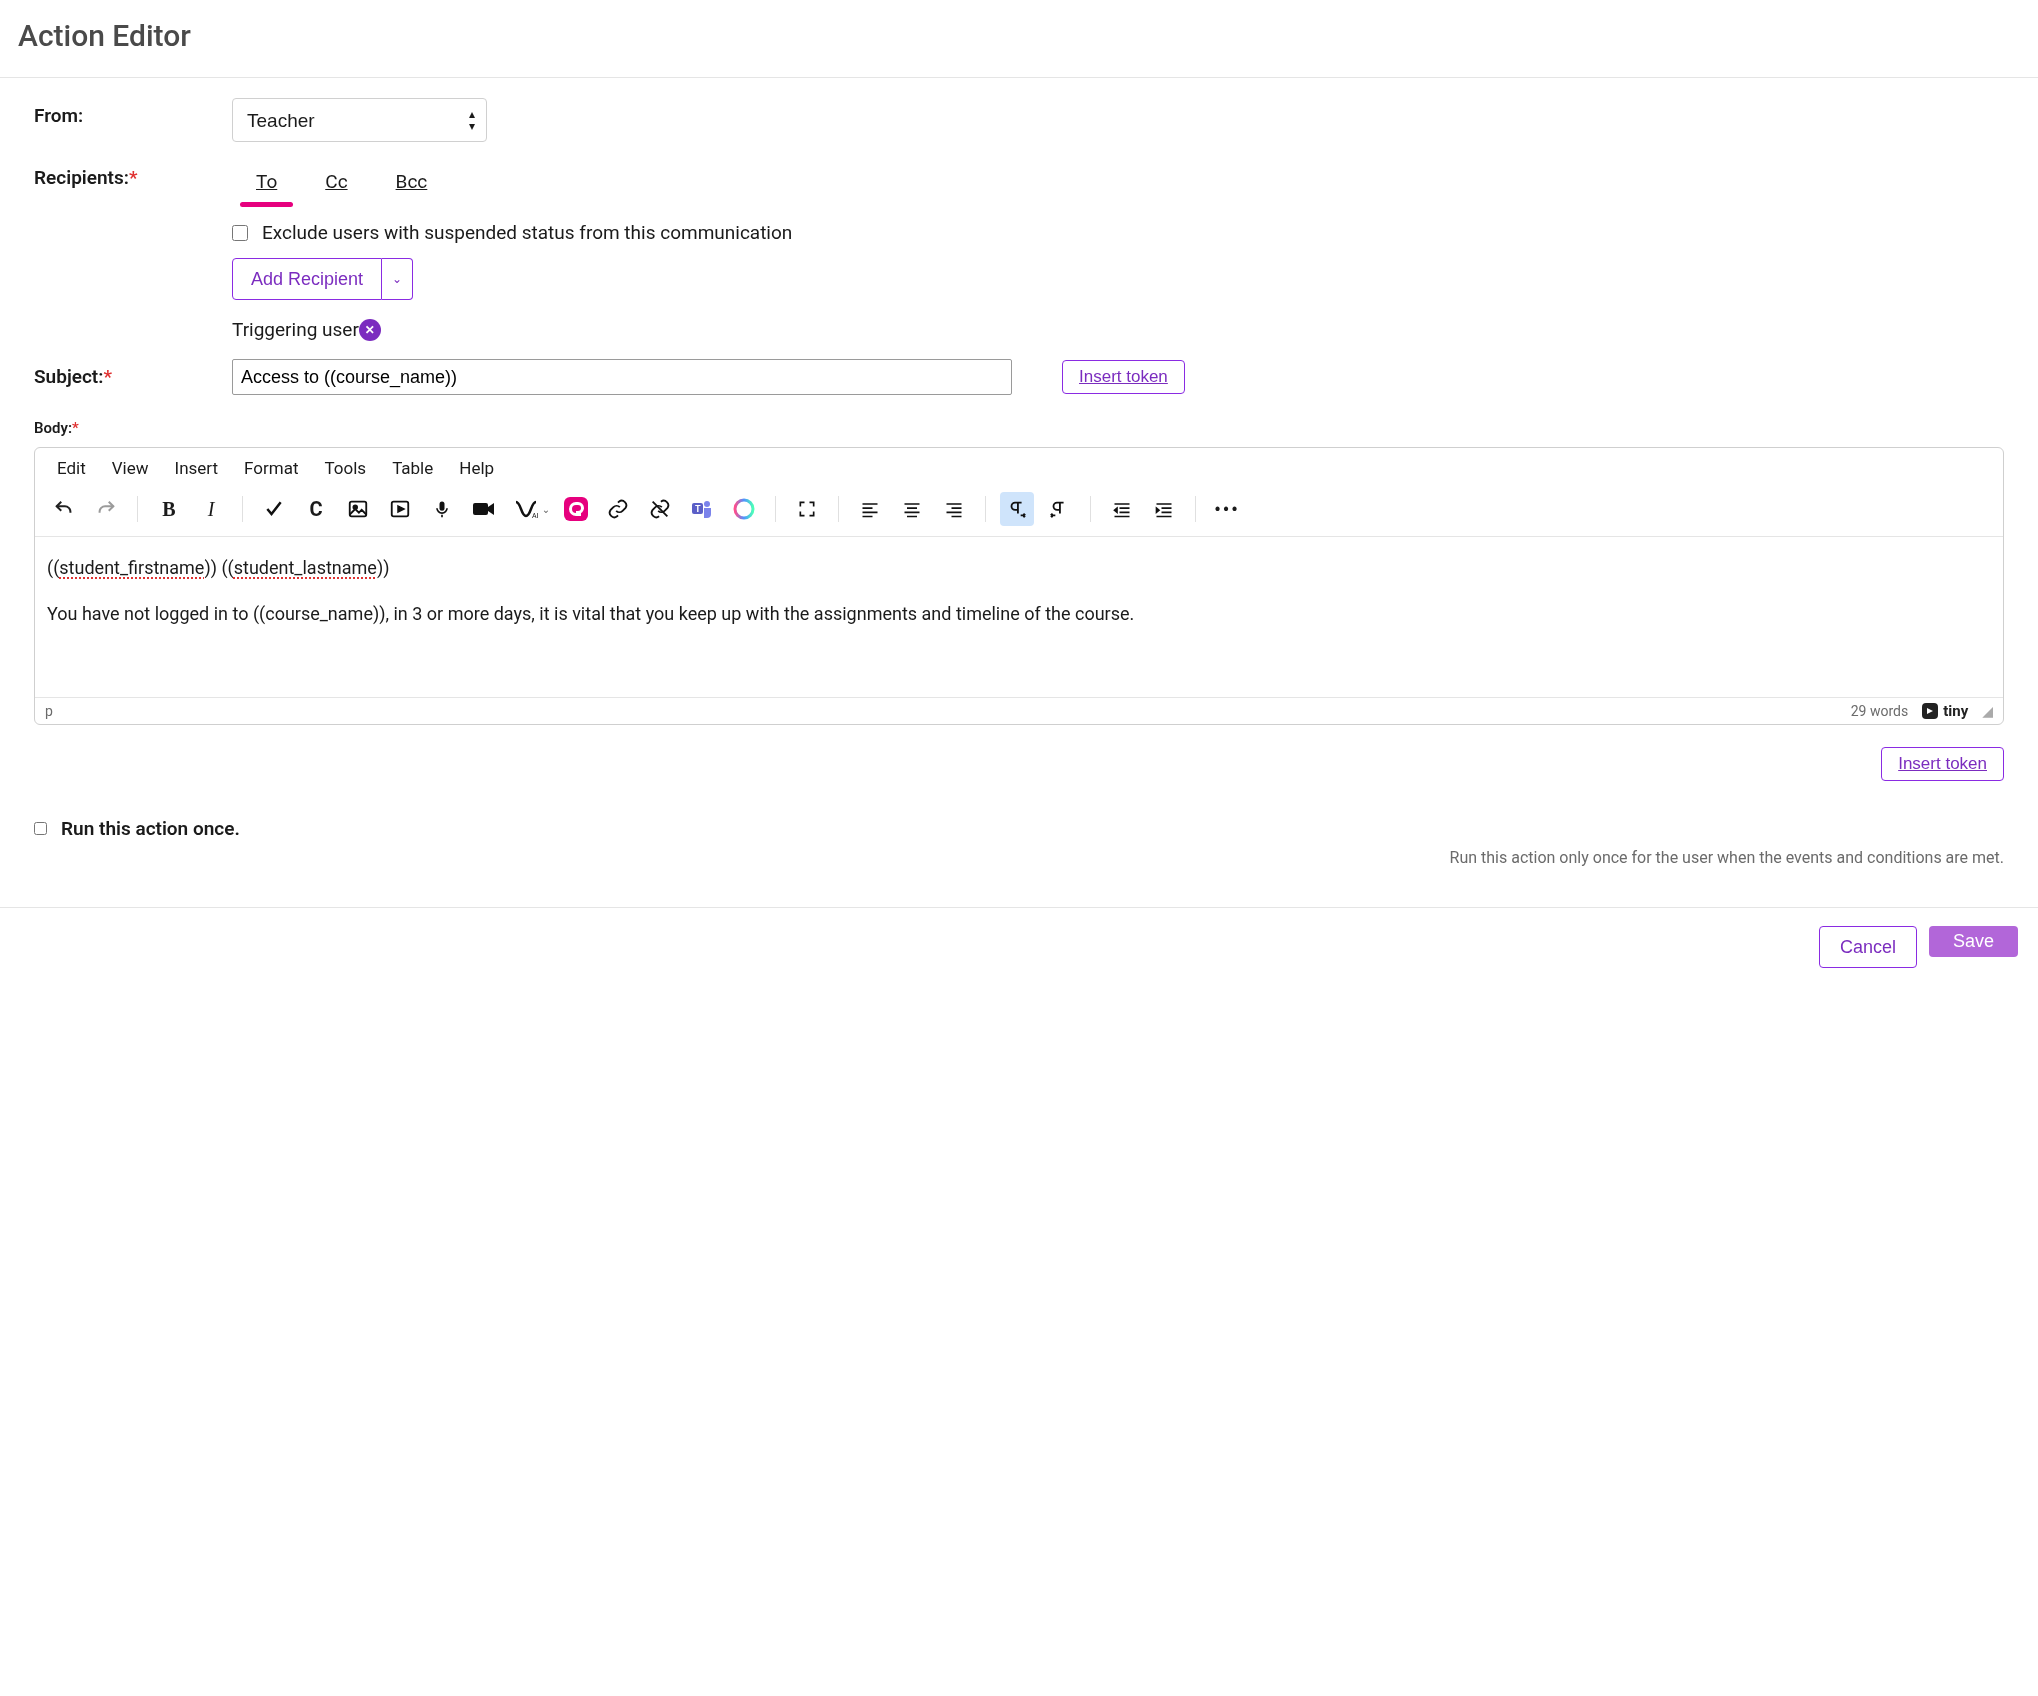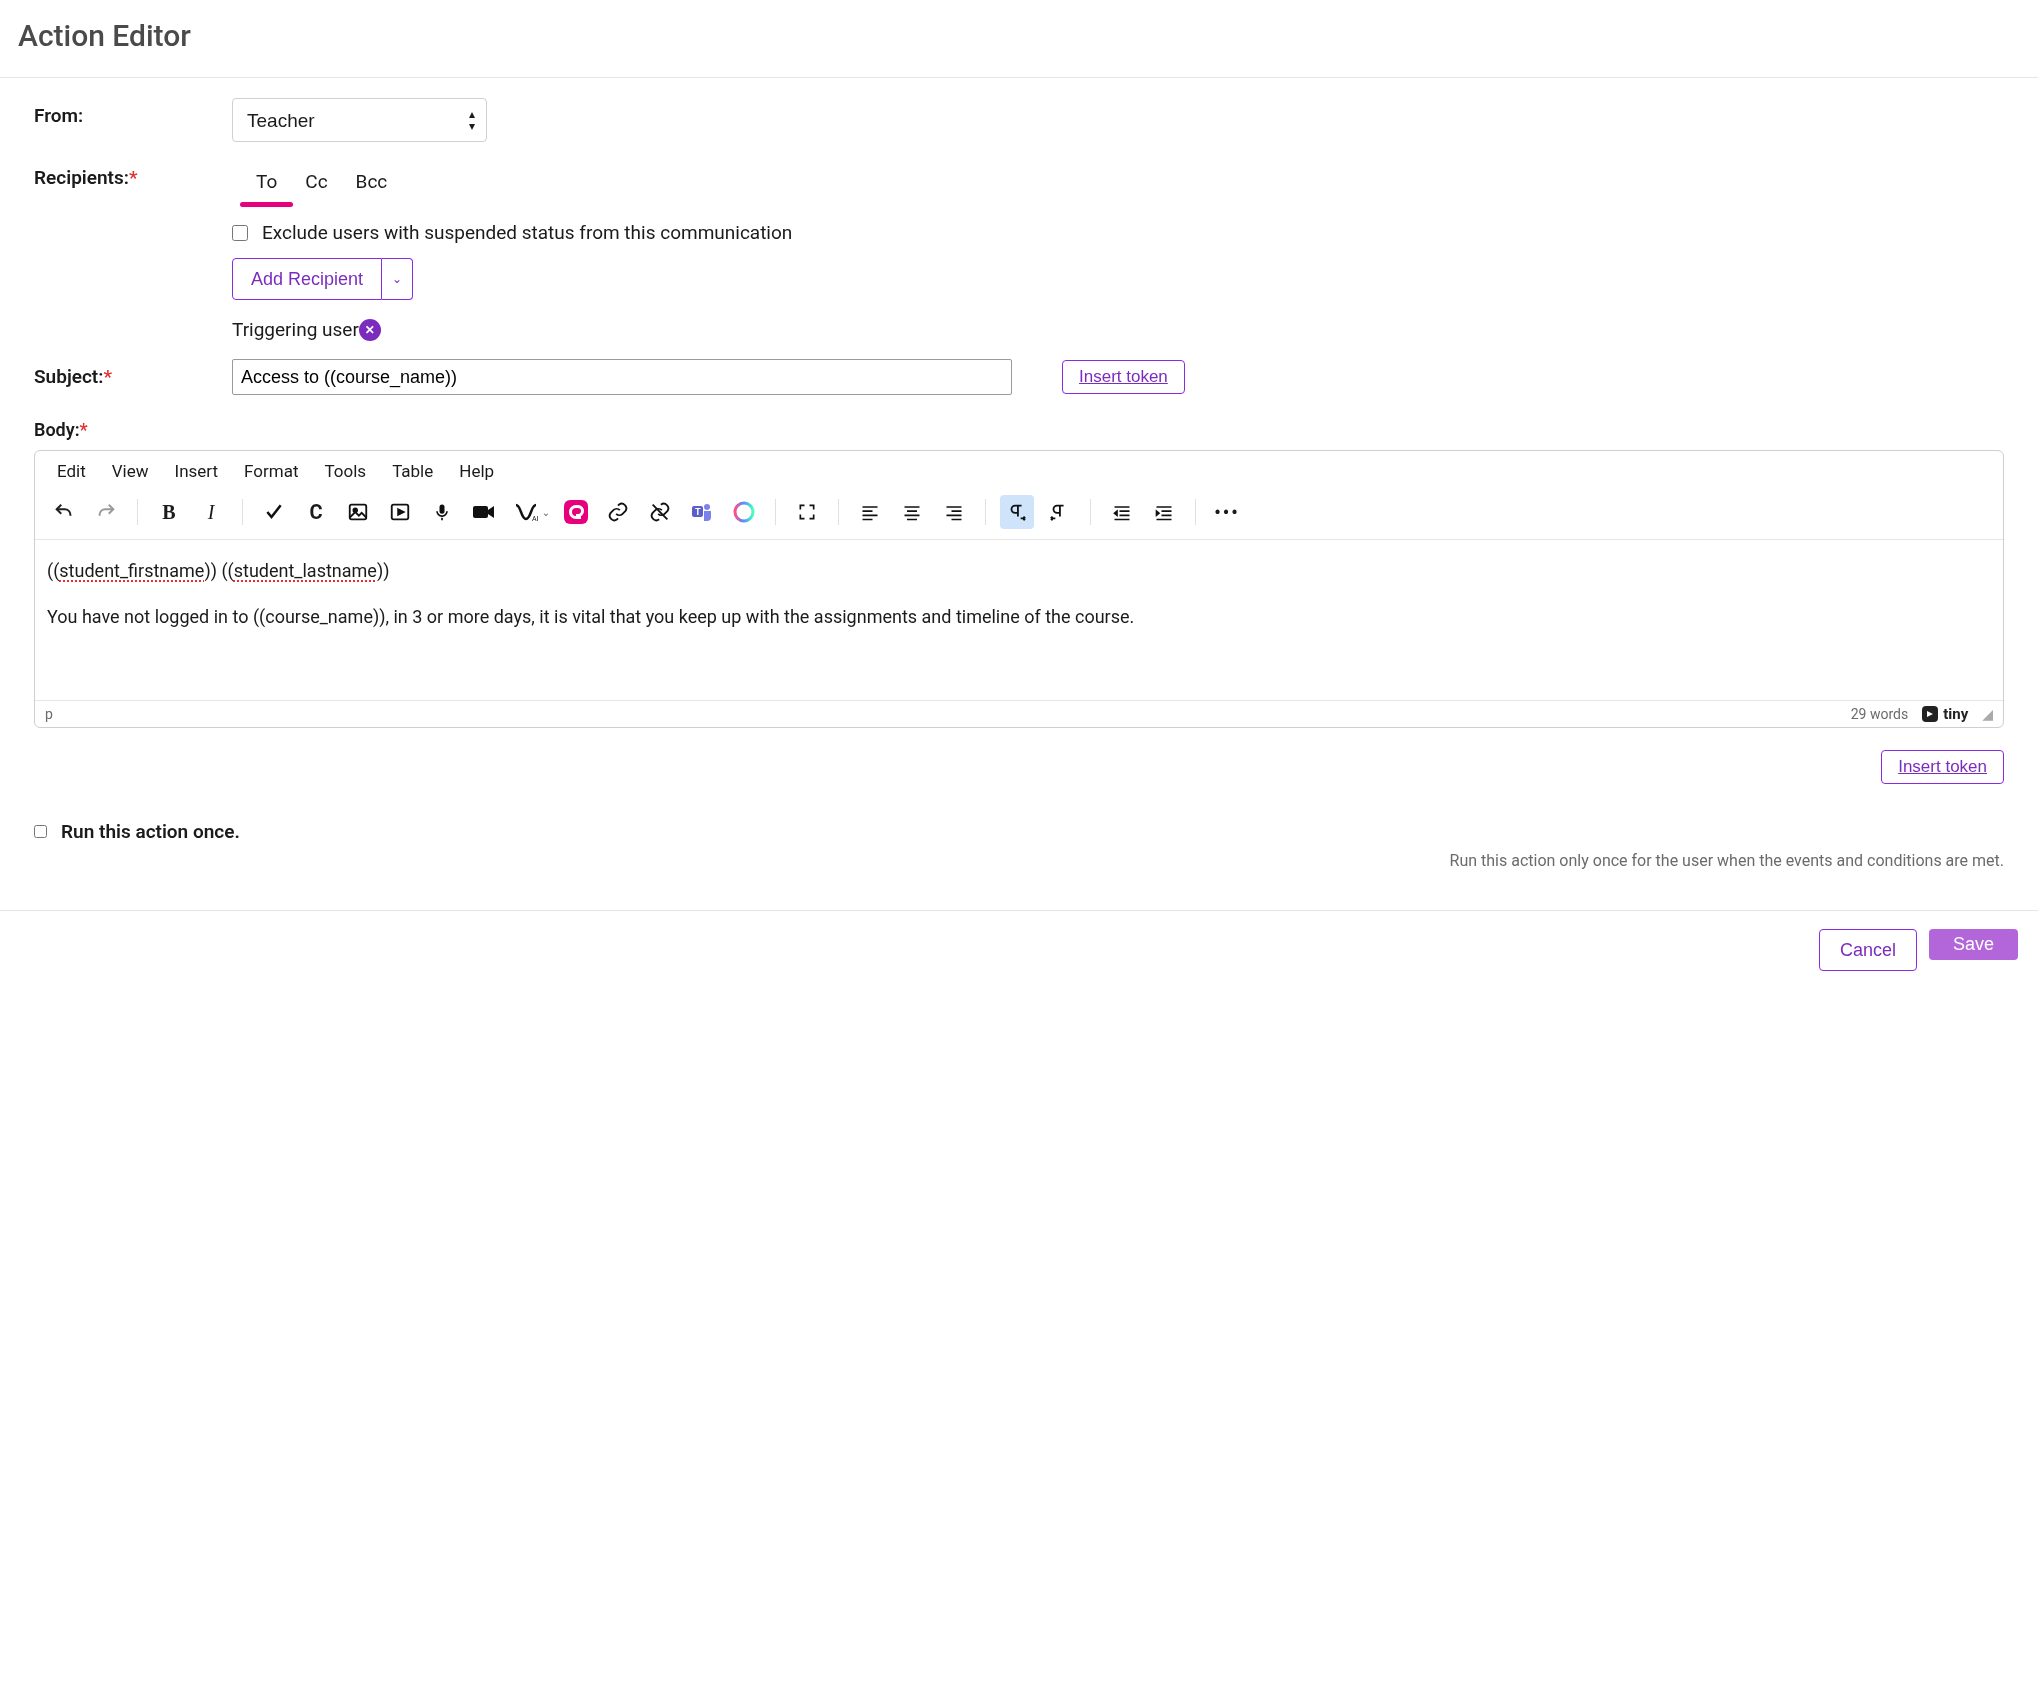--- a/index.html
+++ b/index.html
@@ -60,22 +60,23 @@
     right: 12px;
     top: 50%;
     transform: translateY(-50%);
     pointer-events: none;
     font-size: 12px;
     line-height: 1;
     color: #1b1b1b;
   }
   .tabs {
     display: flex;
-    gap: 20px;
+    gap: 40px;
     padding: 4px 0 0 20px;
+    text-decoration: underline;
   }
   .tab {
     font-size: 19px;
     padding: 6px 4px 14px 4px;
     cursor: pointer;
     color: #1b1b1b;
     position: relative;
   }
   .tab.active::after {
     content: "";
@@ -167,21 +168,21 @@
     background: #fff;
     color: #7b2cbf;
     height: 34px;
     padding: 0 16px;
     border-radius: 4px;
     font-size: 17px;
     cursor: pointer;
     text-decoration: underline;
   }
   .body-label {
-    font-size: 18px;
+    font-size: 15px;
     font-weight: 600;
     margin: 24px 0 10px 0;
   }
   .editor {
     border: 1px solid #cfcfcf;
     border-radius: 6px;
     overflow: hidden;
   }
   .editor-menubar {
     display: flex;

